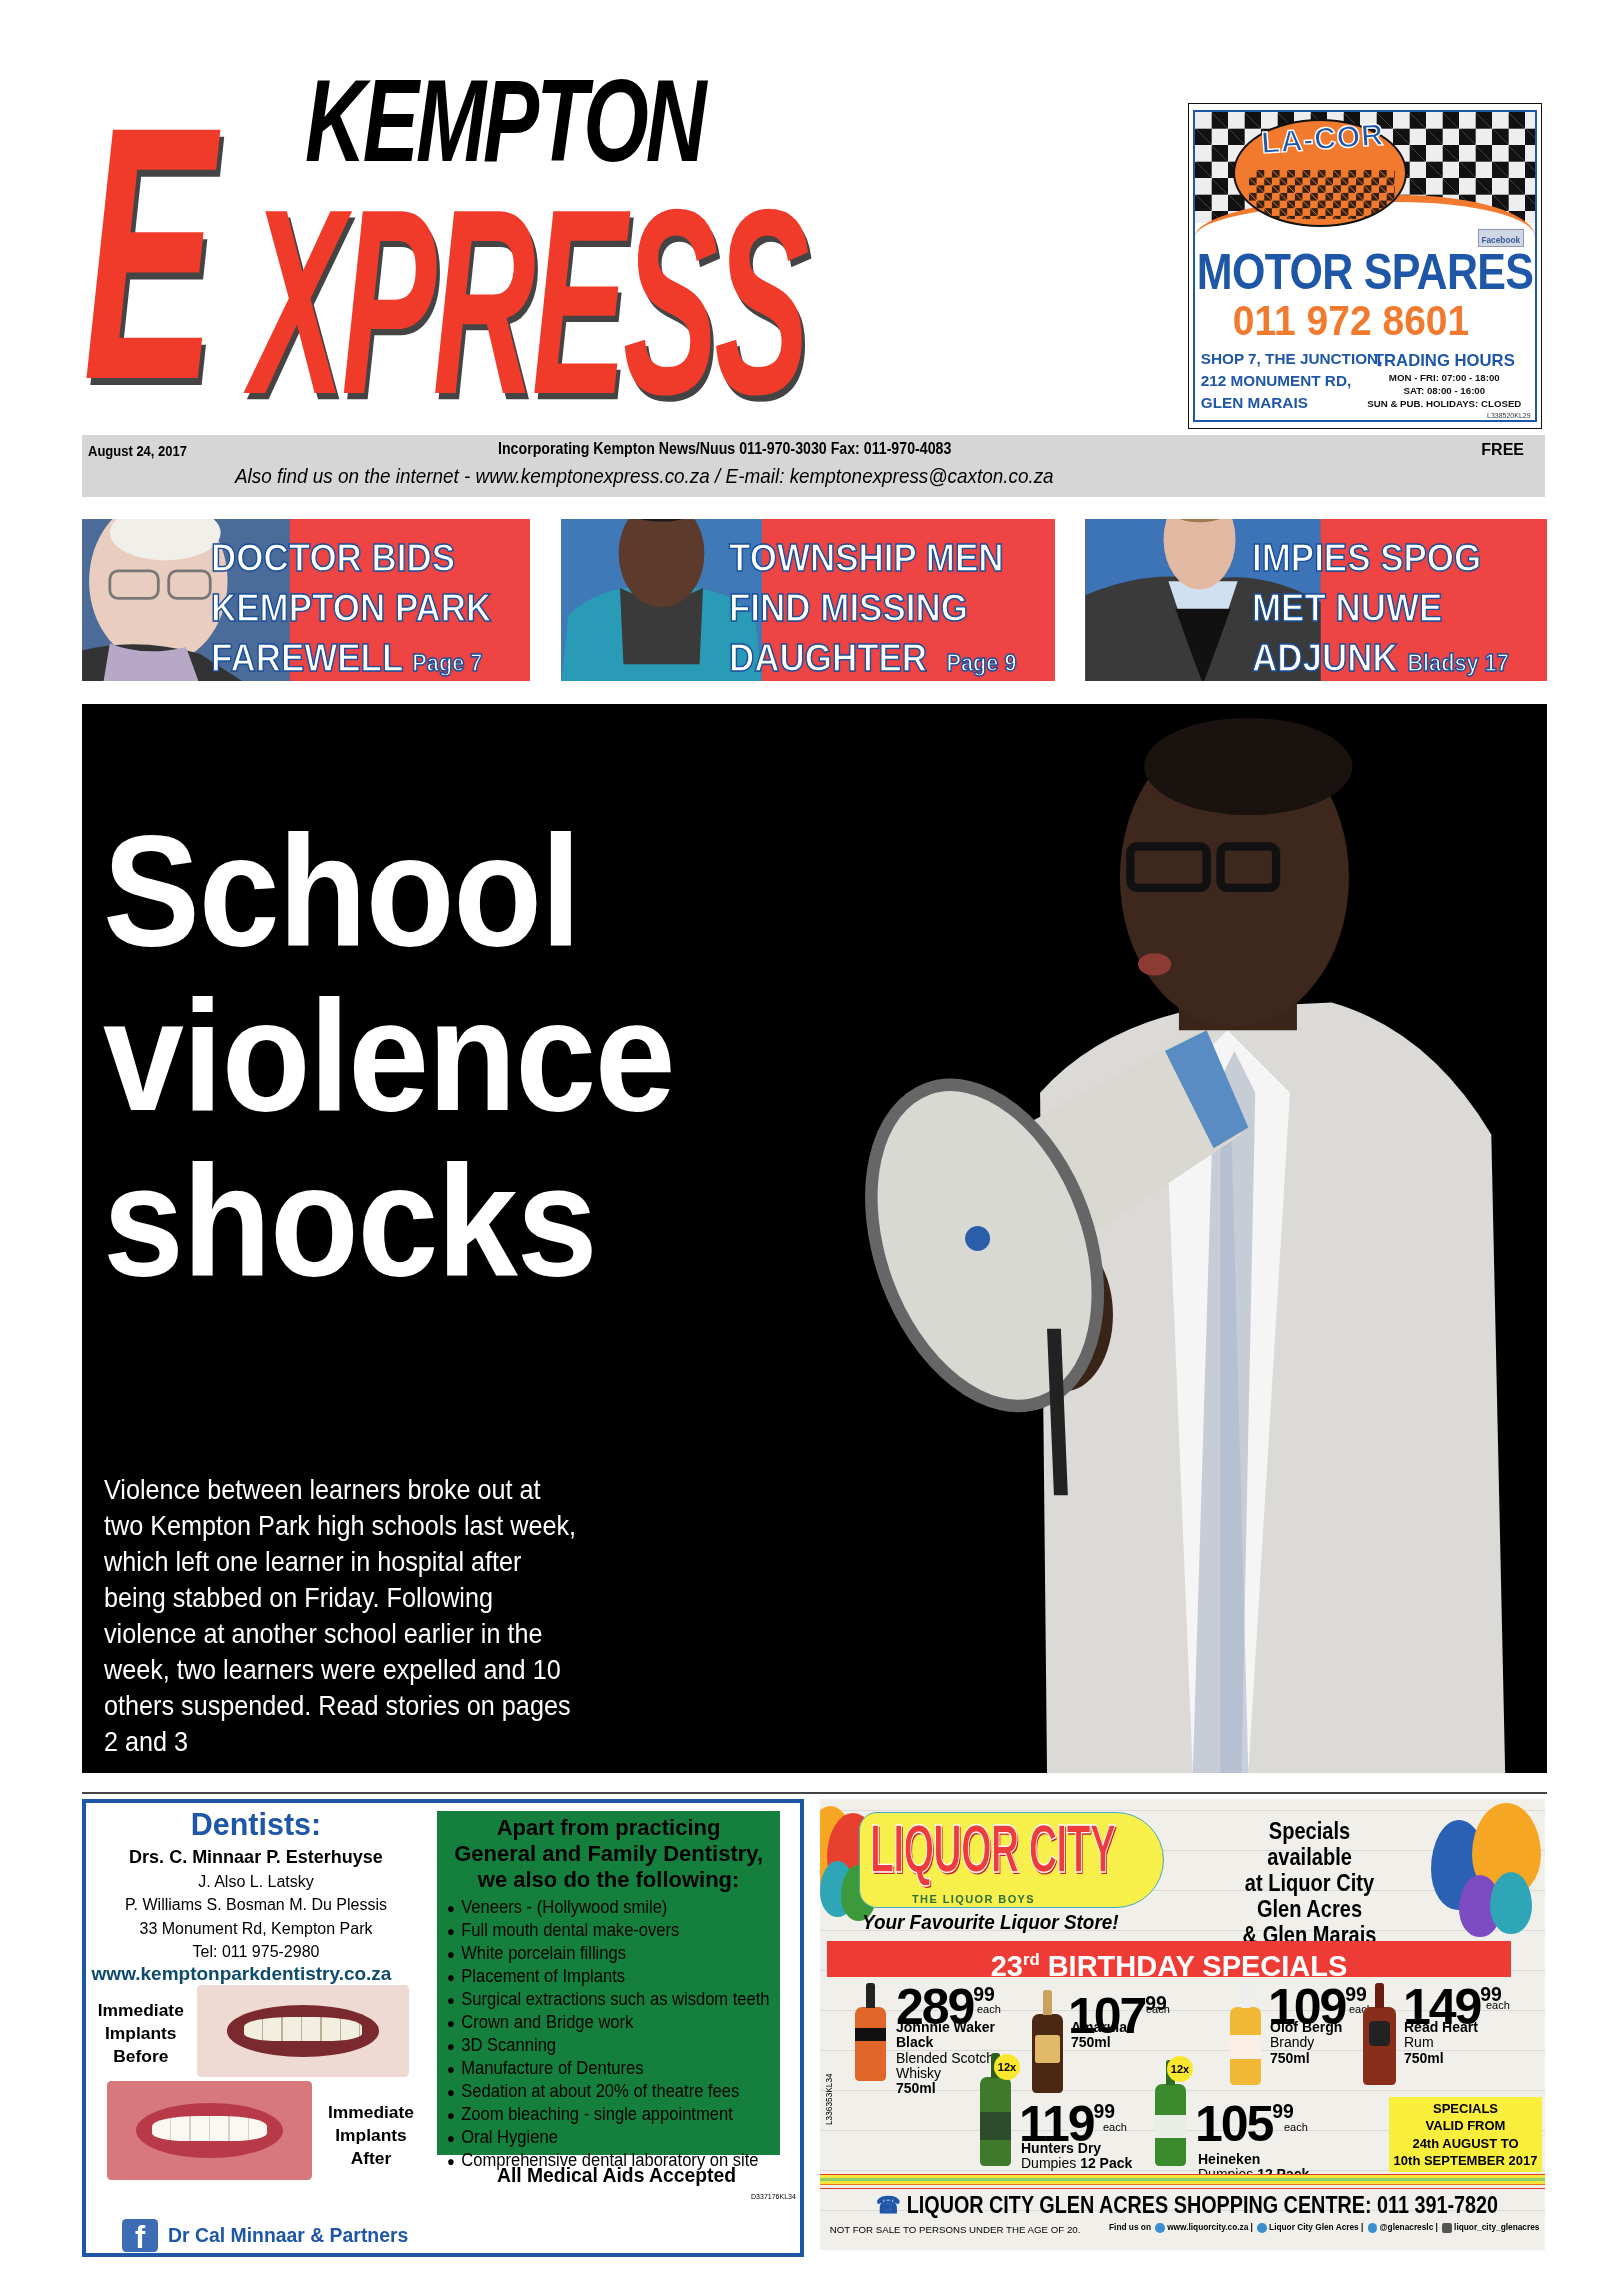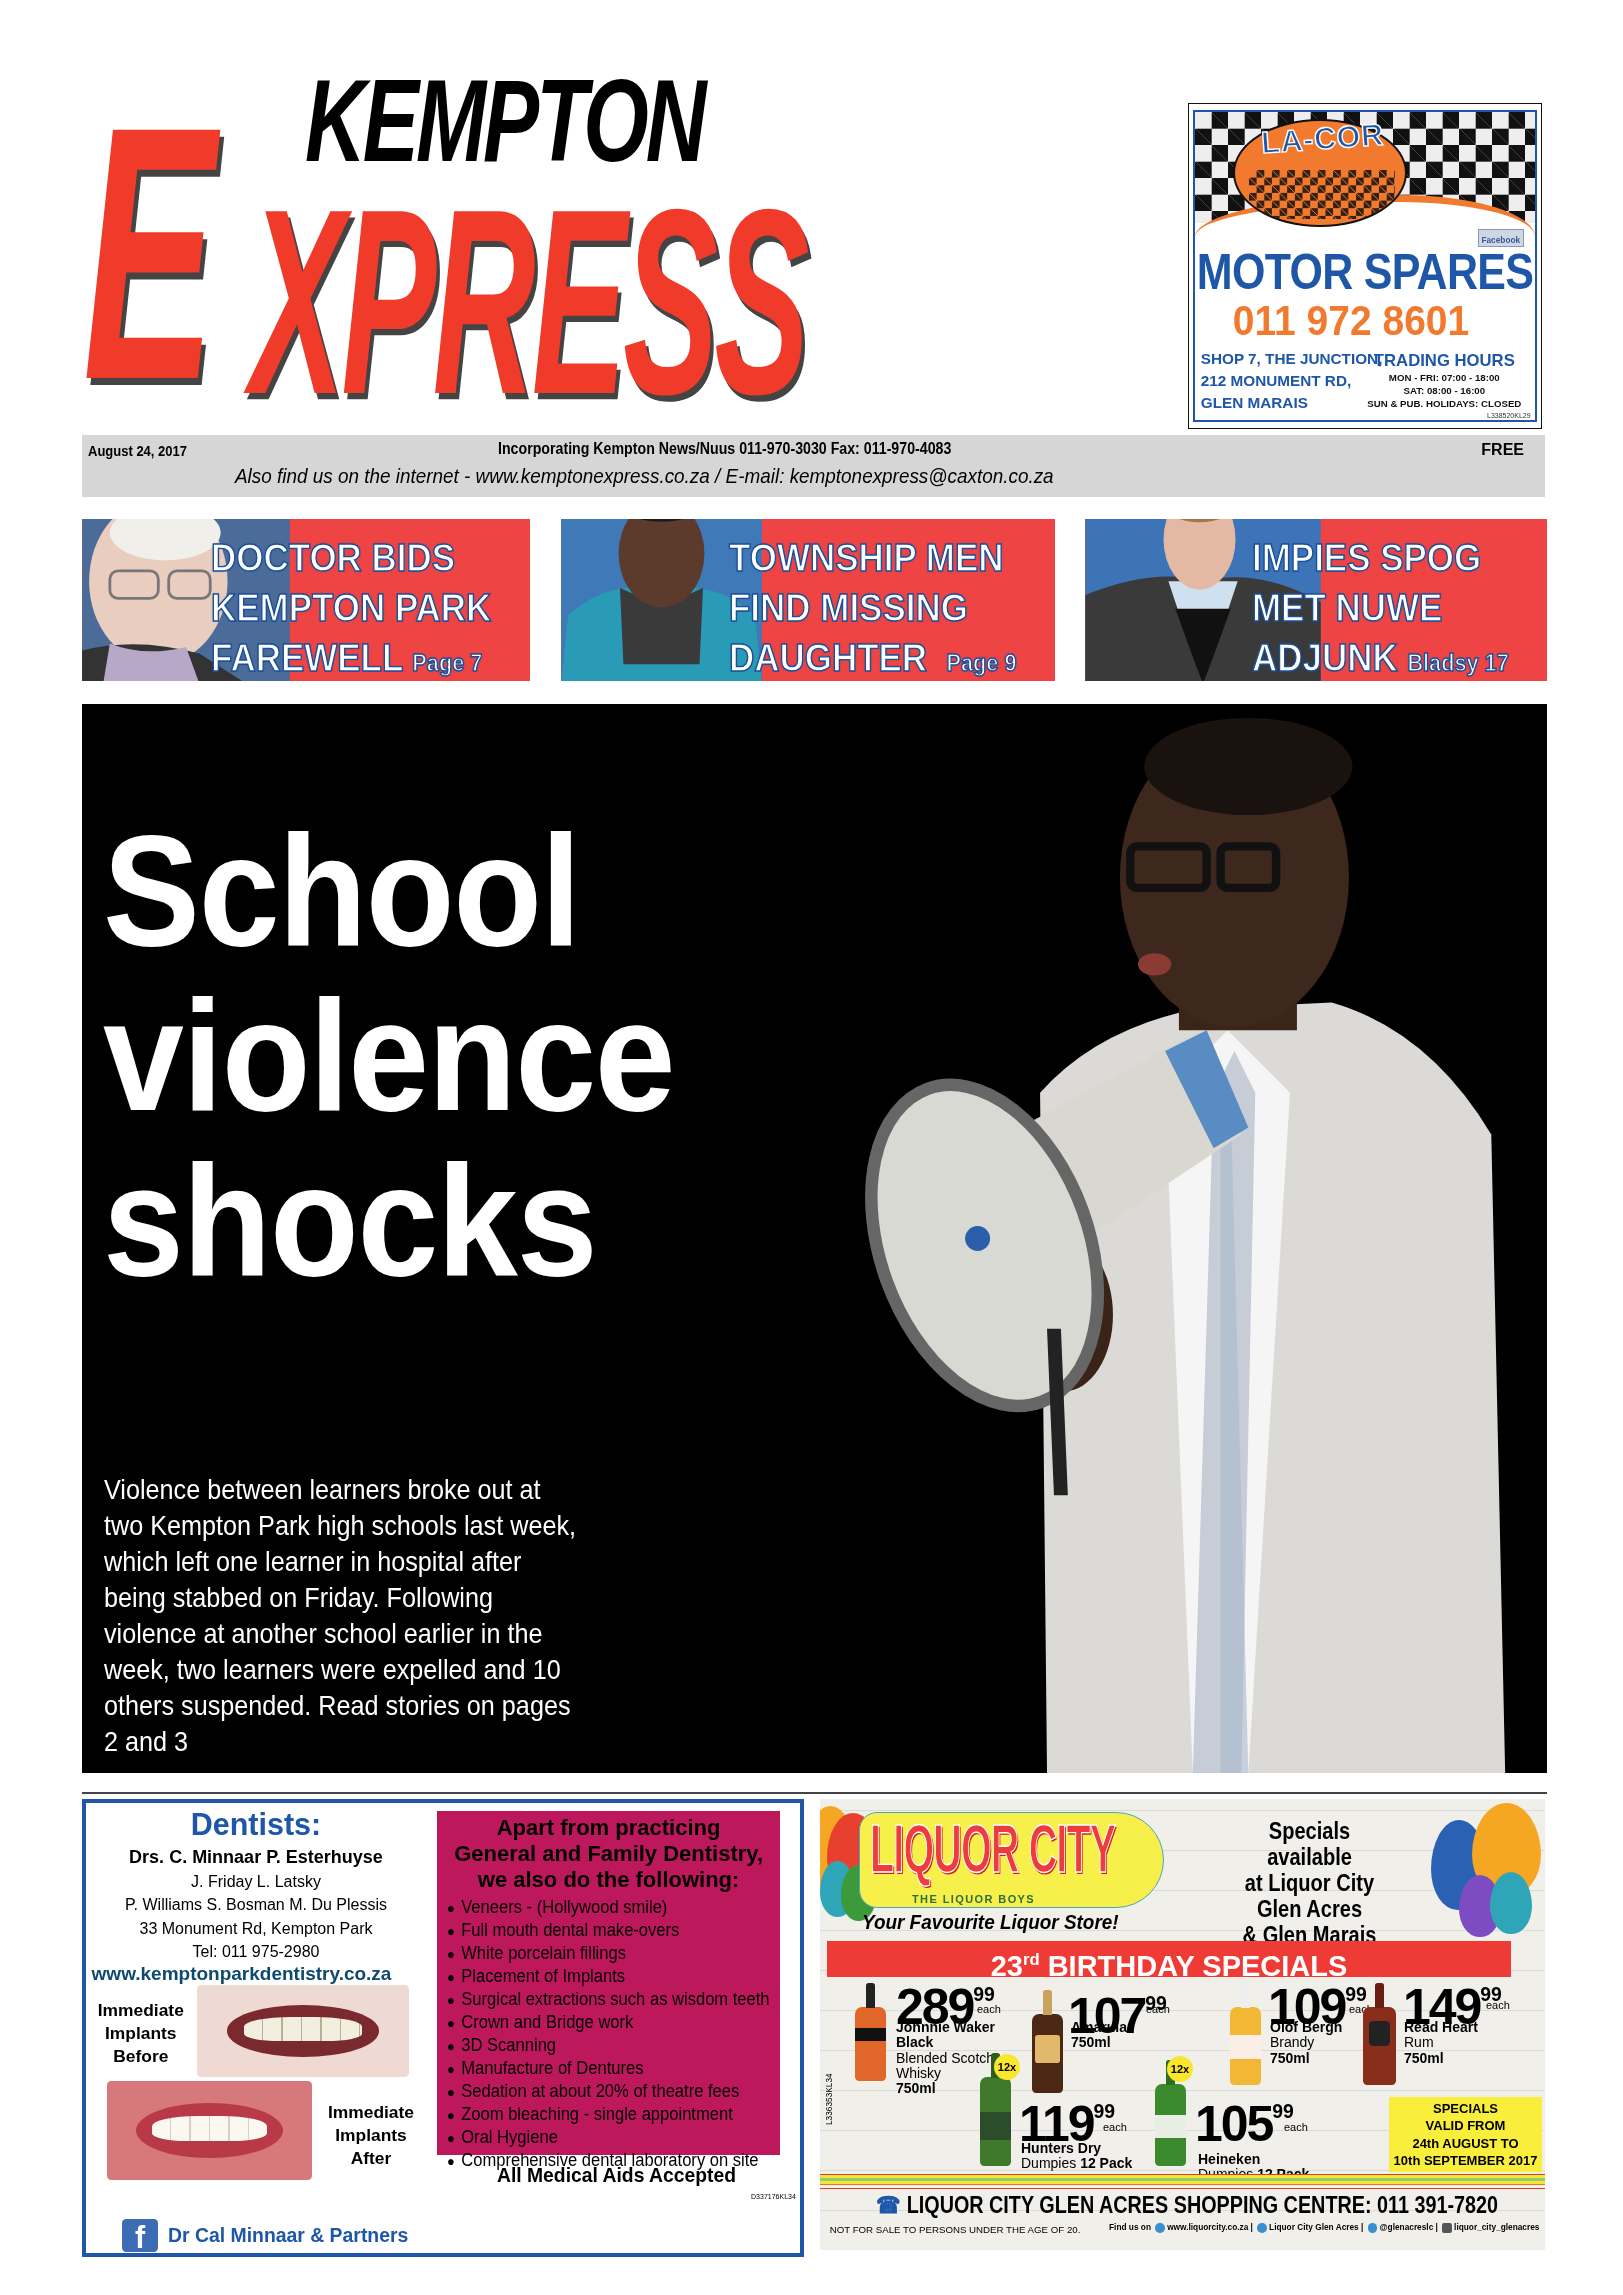--- a/index.html
+++ b/index.html
@@ -65,21 +65,21 @@
 .d-names{position:absolute;left:0;right:0;top:43px;text-align:center;font-size:16px;line-height:23.6px;}
 .d-names .b{font-weight:bold;font-size:18px;}
 .d-web{position:absolute;left:5.6px;right:0;top:160px;font-weight:700;font-size:19px;color:#0c4a6e;white-space:nowrap;}
 .d-lbl{position:absolute;font-weight:bold;font-size:17.4px;line-height:23px;text-align:center;}
 .teeth{position:absolute;border-radius:4.2px;overflow:hidden;}
 .teeth .mouth{position:absolute;left:14%;right:14%;top:22%;bottom:22%;border-radius:50%;background:#7a2a2e;}
 .teeth .row{position:absolute;left:22%;right:22%;top:35%;height:26%;background:repeating-linear-gradient(90deg,#f3efe0 0 18px,#b9ae96 18px 19.4px);border-radius:40% 40% 30% 30%;}
 .d-fb{position:absolute;left:36px;top:416px;width:36px;height:33px;background:#3b6cb4;border-radius:4.2px;color:#fff;font-weight:bold;font-size:30.5px;text-align:center;line-height:36px;}
 .d-fbtext{position:absolute;left:82px;top:421px;font-weight:bold;font-size:19.4px;color:#1f57a8;}
 .d-right{position:absolute;left:347px;top:0;right:0;height:100%;}
-.d-box{position:absolute;left:4.2px;top:8.3px;right:20px;height:344px;background:#be185d;padding:4.2px 9.7px;}
+.d-box{position:absolute;left:4.2px;top:8.3px;right:20px;height:344px;background:#15803d;padding:4.2px 9.7px;}
 .d-box .h{text-align:center;font-weight:bold;font-size:22px;line-height:26px;}
 .d-box ul{list-style:none;margin-top:2.8px;}
 .d-box li{font-size:18px;line-height:22px;transform:scaleX(.92);transform-origin:left;white-space:nowrap;}
 .d-box li:before{content:"\25CF";margin-right:7px;font-size:14px;}
 .d-aids{position:absolute;left:0;right:0;top:360px;text-align:center;font-weight:bold;font-size:21px;transform:scaleX(.92);}
 .d-code{position:absolute;right:4.2px;top:390px;font-size:7px;}
 
 
 #liquor-ad{left:820px;top:1799px;width:725px;height:451px;background:#f1efea;overflow:hidden;
  background-image:repeating-linear-gradient(0deg,transparent 0 39px,rgba(180,180,180,.35) 39px 40px);}
@@ -229,21 +229,21 @@
   <div class="hero-body">Violence between learners broke out at two Kempton Park high schools last week, which left one learner in hospital after being stabbed on Friday. Following violence at another school earlier in the week, two learners were expelled and 10 others suspended. Read stories on pages 2 and 3</div>
 </div>
 
 <div class="rule"></div>
 
 <div id="dentist-ad" class="abs">
   <div class="d-left">
     <div class="d-title">Dentists:</div>
     <div class="d-names">
       <div class="b">Drs. C. Minnaar P. Esterhuyse</div>
-      <div>J. Friday L. Latsky</div>
+      <div>J. Also L. Latsky</div>
       <div>P. Williams S. Bosman M. Du Plessis</div>
       <div>33 Monument Rd, Kempton Park</div>
       <div>Tel: 011 975-2980</div>
     </div>
     <div class="d-web">www.kemptonparkdentistry.co.za</div>
     <div class="d-lbl" style="left:2.8px;top:196px;width:104px;">
       <div>Immediate</div>
       <div>Implants</div>
       <div>Before</div>
     </div>

